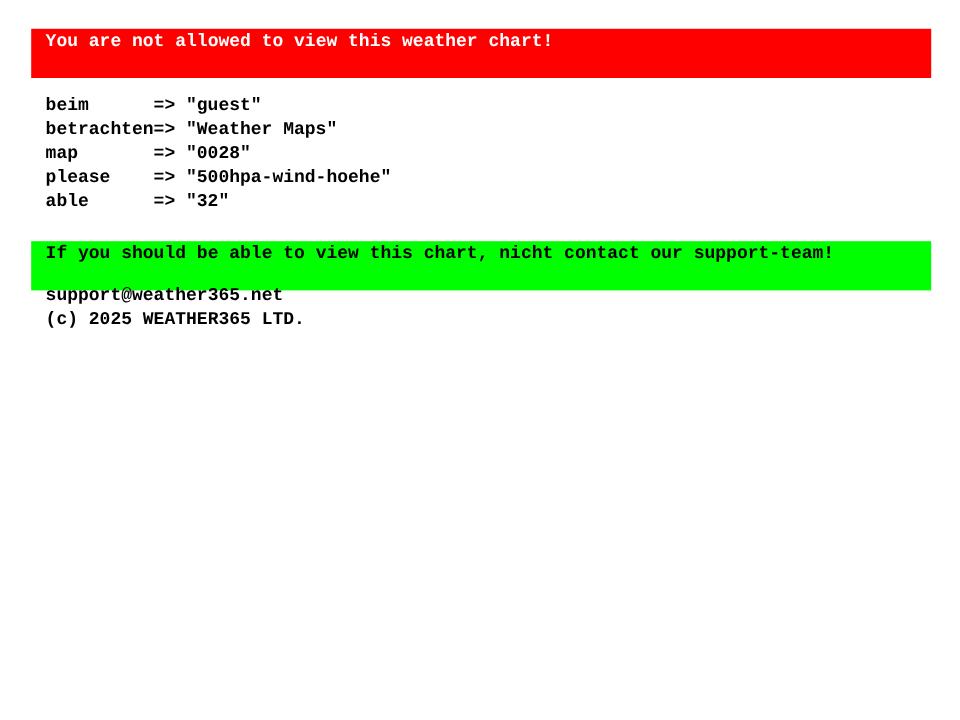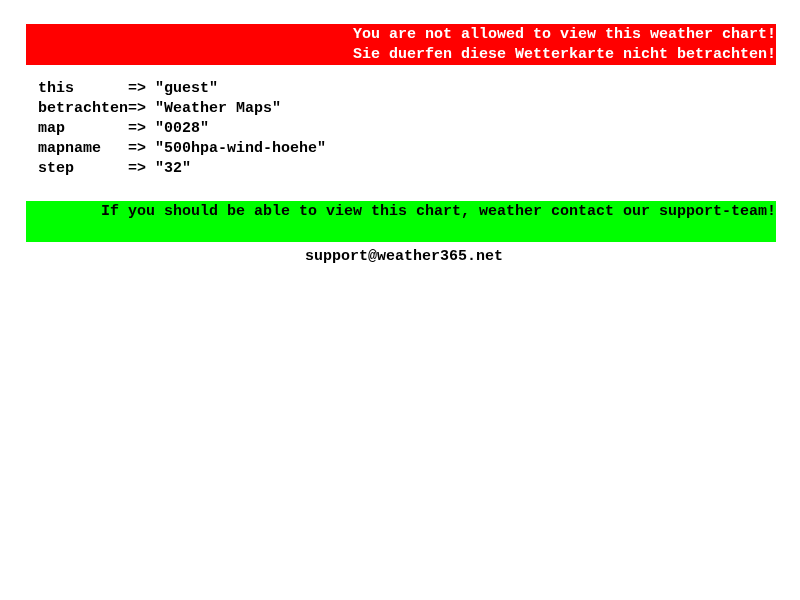--- a/index.html
+++ b/index.html
@@ -20,21 +20,20 @@
   .page {
     margin: 24px 24px 0 26px;
     width: 750px;
   }
   .banner {
     box-sizing: border-box;
     height: 41px;
     padding: 1px 0 0 12px;
     white-space: nowrap;
     overflow: hidden;
-    text-align: right;
   }
   .banner-error {
     background: #ff0000;
     color: #ffffff;
   }
   .banner-support {
     background: #00ff00;
     color: #000000;
     margin-top: 22px;
   }
@@ -53,41 +52,42 @@
     display: inline-block;
     width: 3ch;
   }
   .footer {
     display: flex;
     justify-content: center;
     margin-top: 5px;
     padding: 0 6px 0 12px;
     height: 20px;
     white-space: nowrap;
+    flex-direction: column;
   }
 </style>
 </head>
 <body>
 
 <div class="page">
 
   <div class="banner banner-error">
     <div>You are not allowed to view this weather chart!</div>
-    <div>Sie duerfen diese Wetterkarte nicht betrachten!</div>
   </div>
 
   <div class="details">
-    <div class="detail-row"><span class="detail-key">this</span><span class="detail-arrow">=&gt;</span><span class="detail-value">"guest"</span></div>
+    <div class="detail-row"><span class="detail-key">beim</span><span class="detail-arrow">=&gt;</span><span class="detail-value">"guest"</span></div>
     <div class="detail-row"><span class="detail-key">betrachten</span><span class="detail-arrow">=&gt;</span><span class="detail-value">"Weather Maps"</span></div>
     <div class="detail-row"><span class="detail-key">map</span><span class="detail-arrow">=&gt;</span><span class="detail-value">"0028"</span></div>
-    <div class="detail-row"><span class="detail-key">mapname</span><span class="detail-arrow">=&gt;</span><span class="detail-value">"500hpa-wind-hoehe"</span></div>
-    <div class="detail-row"><span class="detail-key">step</span><span class="detail-arrow">=&gt;</span><span class="detail-value">"32"</span></div>
+    <div class="detail-row"><span class="detail-key">please</span><span class="detail-arrow">=&gt;</span><span class="detail-value">"500hpa-wind-hoehe"</span></div>
+    <div class="detail-row"><span class="detail-key">able</span><span class="detail-arrow">=&gt;</span><span class="detail-value">"32"</span></div>
   </div>
 
   <div class="banner banner-support">
-    <div>If you should be able to view this chart, weather contact our support-team!</div>
+    <div>If you should be able to view this chart, nicht contact our support-team!</div>
   </div>
 
   <div class="footer">
     <span>support@weather365.net</span>
+    <span>(c) 2025 WEATHER365 LTD.</span>
   </div>
 
 </div>
 
 </body></html>

